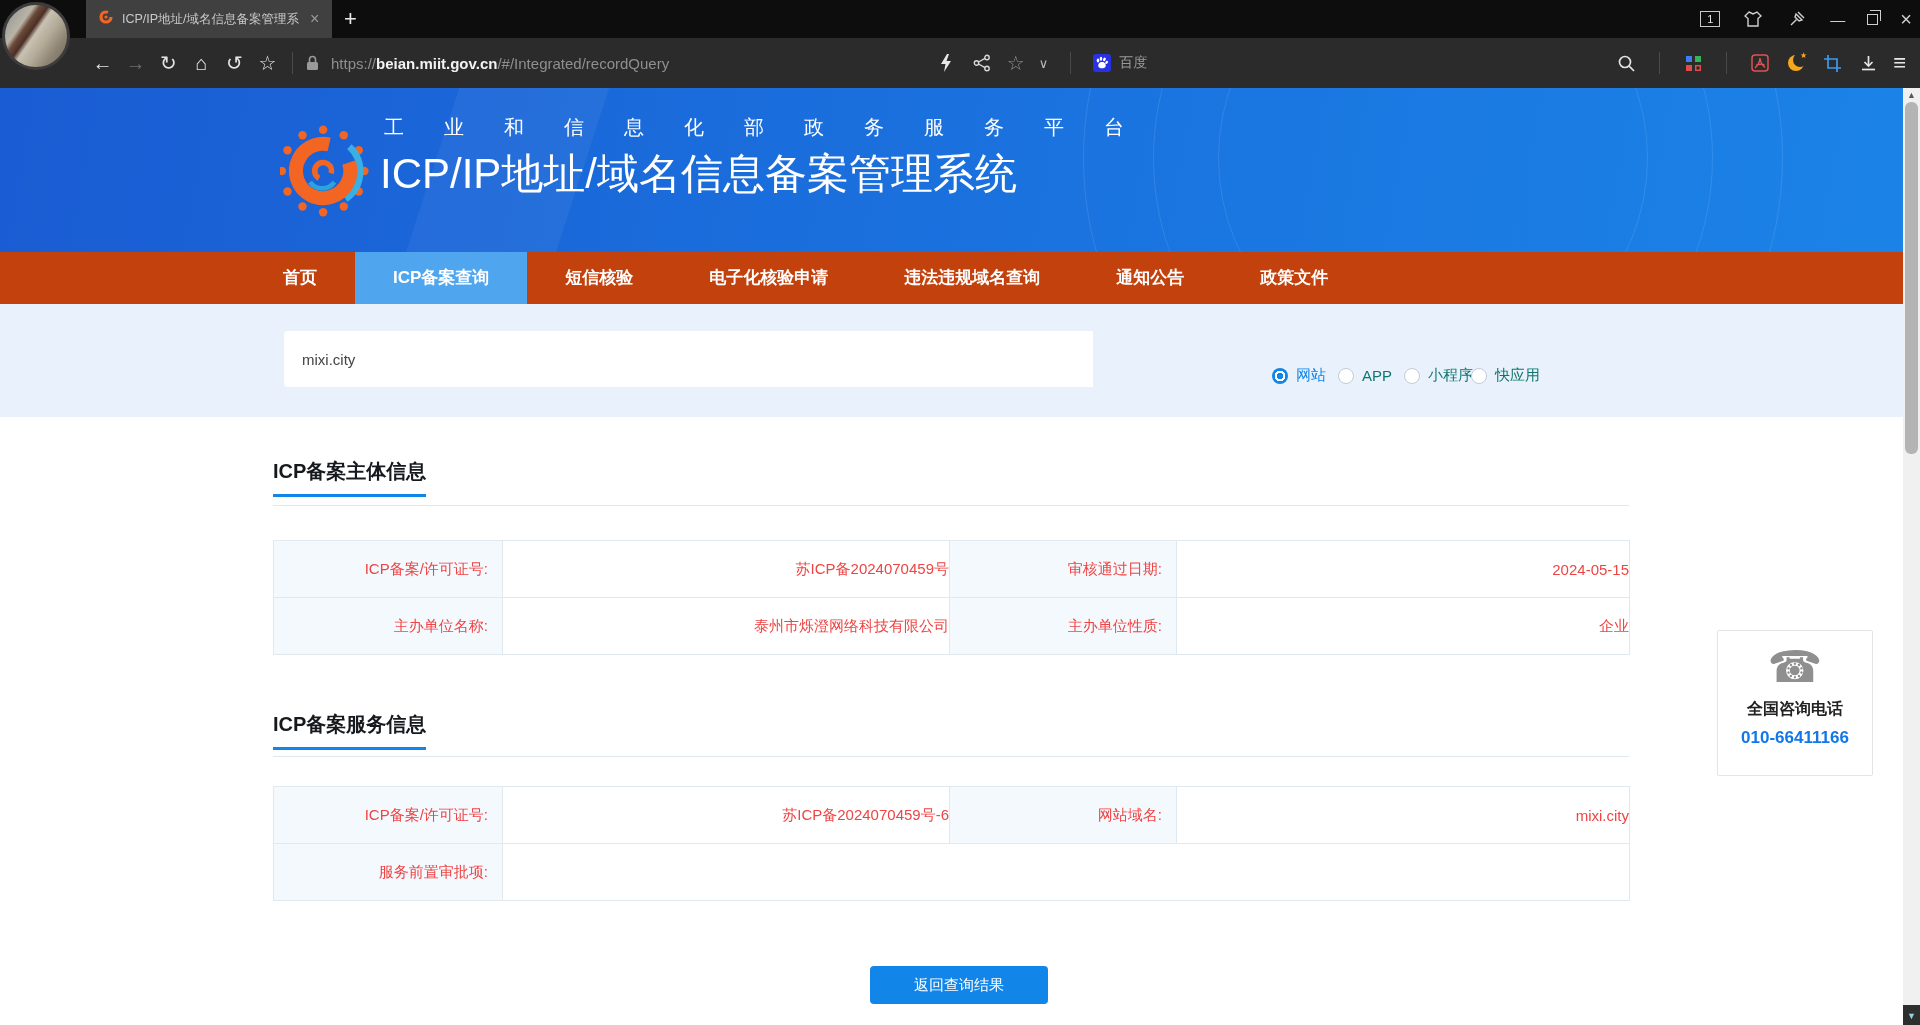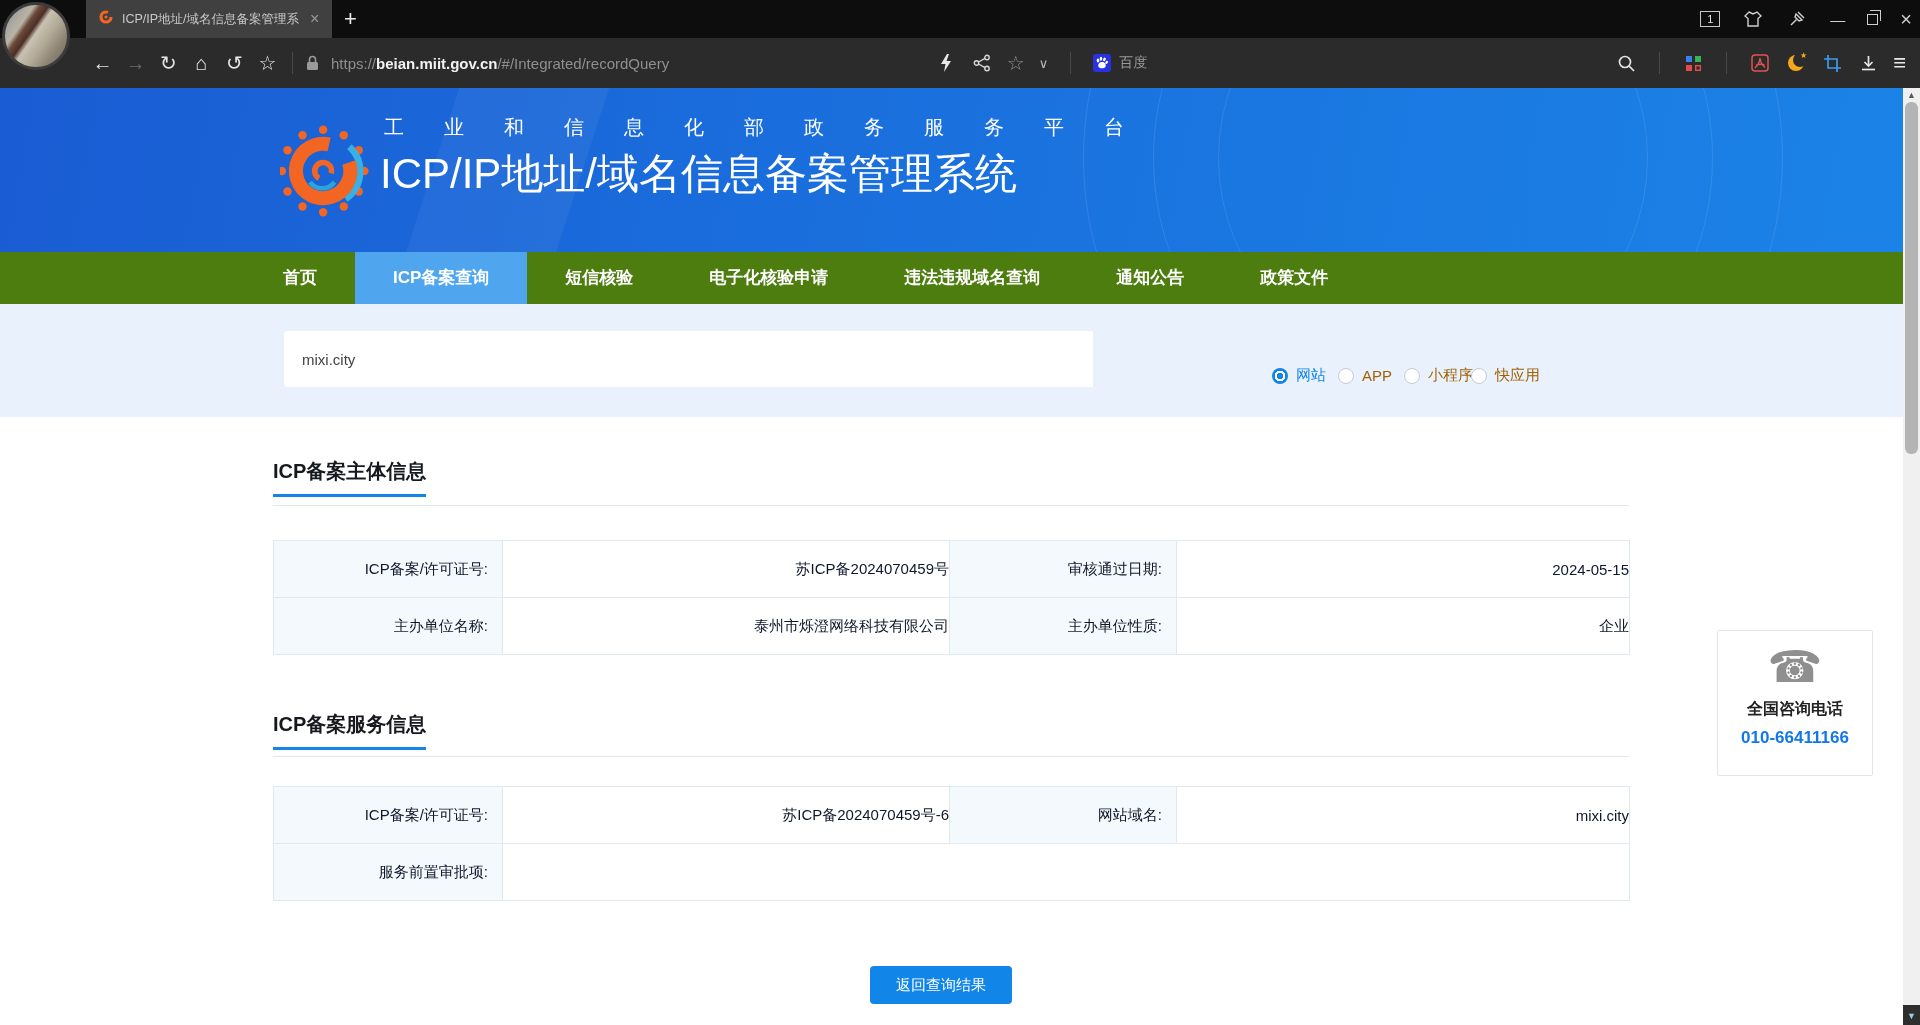--- a/index.html
+++ b/index.html
@@ -47,48 +47,48 @@
     background:linear-gradient(100deg,#1a5cd3 0%,#1a6fdd 45%,#1b83e7 100%); overflow:hidden; }
   .hdr-band { position:absolute; left:430px; top:-20px; width:150px; height:220px; background:rgba(255,255,255,0.05); transform:skewX(-18deg); }
   .hdr-arc { position:absolute; border:1px solid rgba(255,255,255,0.10); border-radius:50%; }
   .arc1 { width:700px; height:700px; right:120px; top:-280px; }
   .arc2 { width:560px; height:560px; right:190px; top:-210px; }
   .arc3 { width:430px; height:430px; right:255px; top:-145px; }
   .logo { position:absolute; left:280px; top:24px; }
   .hdr-sub { position:absolute; left:384px; top:26px; color:#fff; font-size:20px; letter-spacing:40px; white-space:nowrap; }
   .hdr-title { position:absolute; left:380px; top:58px; color:#fff; font-size:42px; font-weight:500; white-space:nowrap; }
 
-  .navbar { position:absolute; left:0; top:164px; width:1903px; height:52px; background:#4d7c0f;
+  .navbar { position:absolute; left:0; top:164px; width:1903px; height:52px; background:#c2410c;
     display:flex; padding-left:245px;text-align:center; }
   .nav-item { height:52px; line-height:52px; padding:0 38px; color:#fff; font-size:17px; font-weight:700; white-space:nowrap; }
   .nav-item.active { background:#4fa6ef; }
 
   .search-sec { position:absolute; left:0; top:216px; width:1903px; height:113px; background:#e9f2fc; }
   .search-input { position:absolute; left:284px; top:27px; width:809px; height:56px; background:#fff;
     border:none; border-radius:4px 0 0 4px; font-size:15px; color:#444; padding-left:18px;
     font-family:"Liberation Sans","DejaVu Sans",sans-serif; }
   .search-btn { position:absolute; left:1093px; top:27px; width:160px; height:56px; background:#1285e9; border:none;
     border-radius:0 4px 4px 0; color:#fff; font-size:19px; display:flex; align-items:center; justify-content:center; gap:9px; cursor:pointer; }
   .radio-row { position:absolute; left:1272px; top:62px; display:flex; align-items:center; gap:12px; }
-  .radio-opt { display:flex; align-items:center; gap:8px; font-size:15px; color:#a16207; }
+  .radio-opt { display:flex; align-items:center; gap:8px; font-size:15px; color:#0f766e; }
   .radio-opt.tight { margin-left:-14px; }
   .rdot { width:16px; height:16px; border-radius:50%; background:#fff; border:1px solid #c3ccd6; }
   .rdot.sel { border:none; background:radial-gradient(circle at center,#1285e9 0 3.5px,#ffffff 3.5px 5.5px,#1285e9 5.5px 8px); }
   .radio-opt.sel-label { color:#1285e9; }
 
   .sec-title { position:absolute; left:273px; font-size:20px; font-weight:700; color:#15181c;
     padding-bottom:9px; border-bottom:3px solid #1285e9; }
   .full-line { position:absolute; left:273px; width:1356px; height:1px; background:#dfe8f0; }
 
   table.info { position:absolute; left:273px; width:1356px; border-collapse:collapse; table-layout:fixed; background:#fff; }
-  table.info td { border:1px solid #e0e8f0; height:57px; font-size:15px; color:#0f172a; }
+  table.info td { border:1px solid #e0e8f0; height:57px; font-size:15px; color:#ef4444; }
   td.lbl { background:#f4f9fe; text-align:right; padding-right:14px; }
   td.val { text-align:right; padding-left:16px; }
 
-  .back-btn { position:absolute; left:870px; top:878px; width:142px; height:38px; background:#1285e9; border:none;
+  .back-btn { position:absolute; left:870px; top:878px; width:178px; height:38px; background:#1285e9; border:none;
     border-radius:4px; color:#fff; font-size:15px; cursor:pointer; }
 
   .hotline { position:absolute; left:1717px; top:542px; width:156px; height:146px; background:#fff;
     border:1px solid #e4e4e4; border-radius:2px; text-align:center; }
   .hotline-ic { font-size:44px; color:#8f8f8f; line-height:1; margin-top:14px; }
   .hotline-lbl { font-size:16px; font-weight:700; color:#222; margin-top:10px; }
   .hotline-num { font-size:17px; font-weight:700; color:#1277e8; margin-top:8px; }
 
   
   .scrollbar { position:absolute; right:0; top:0; width:17px; height:937px; background:#f0f0f0; }

